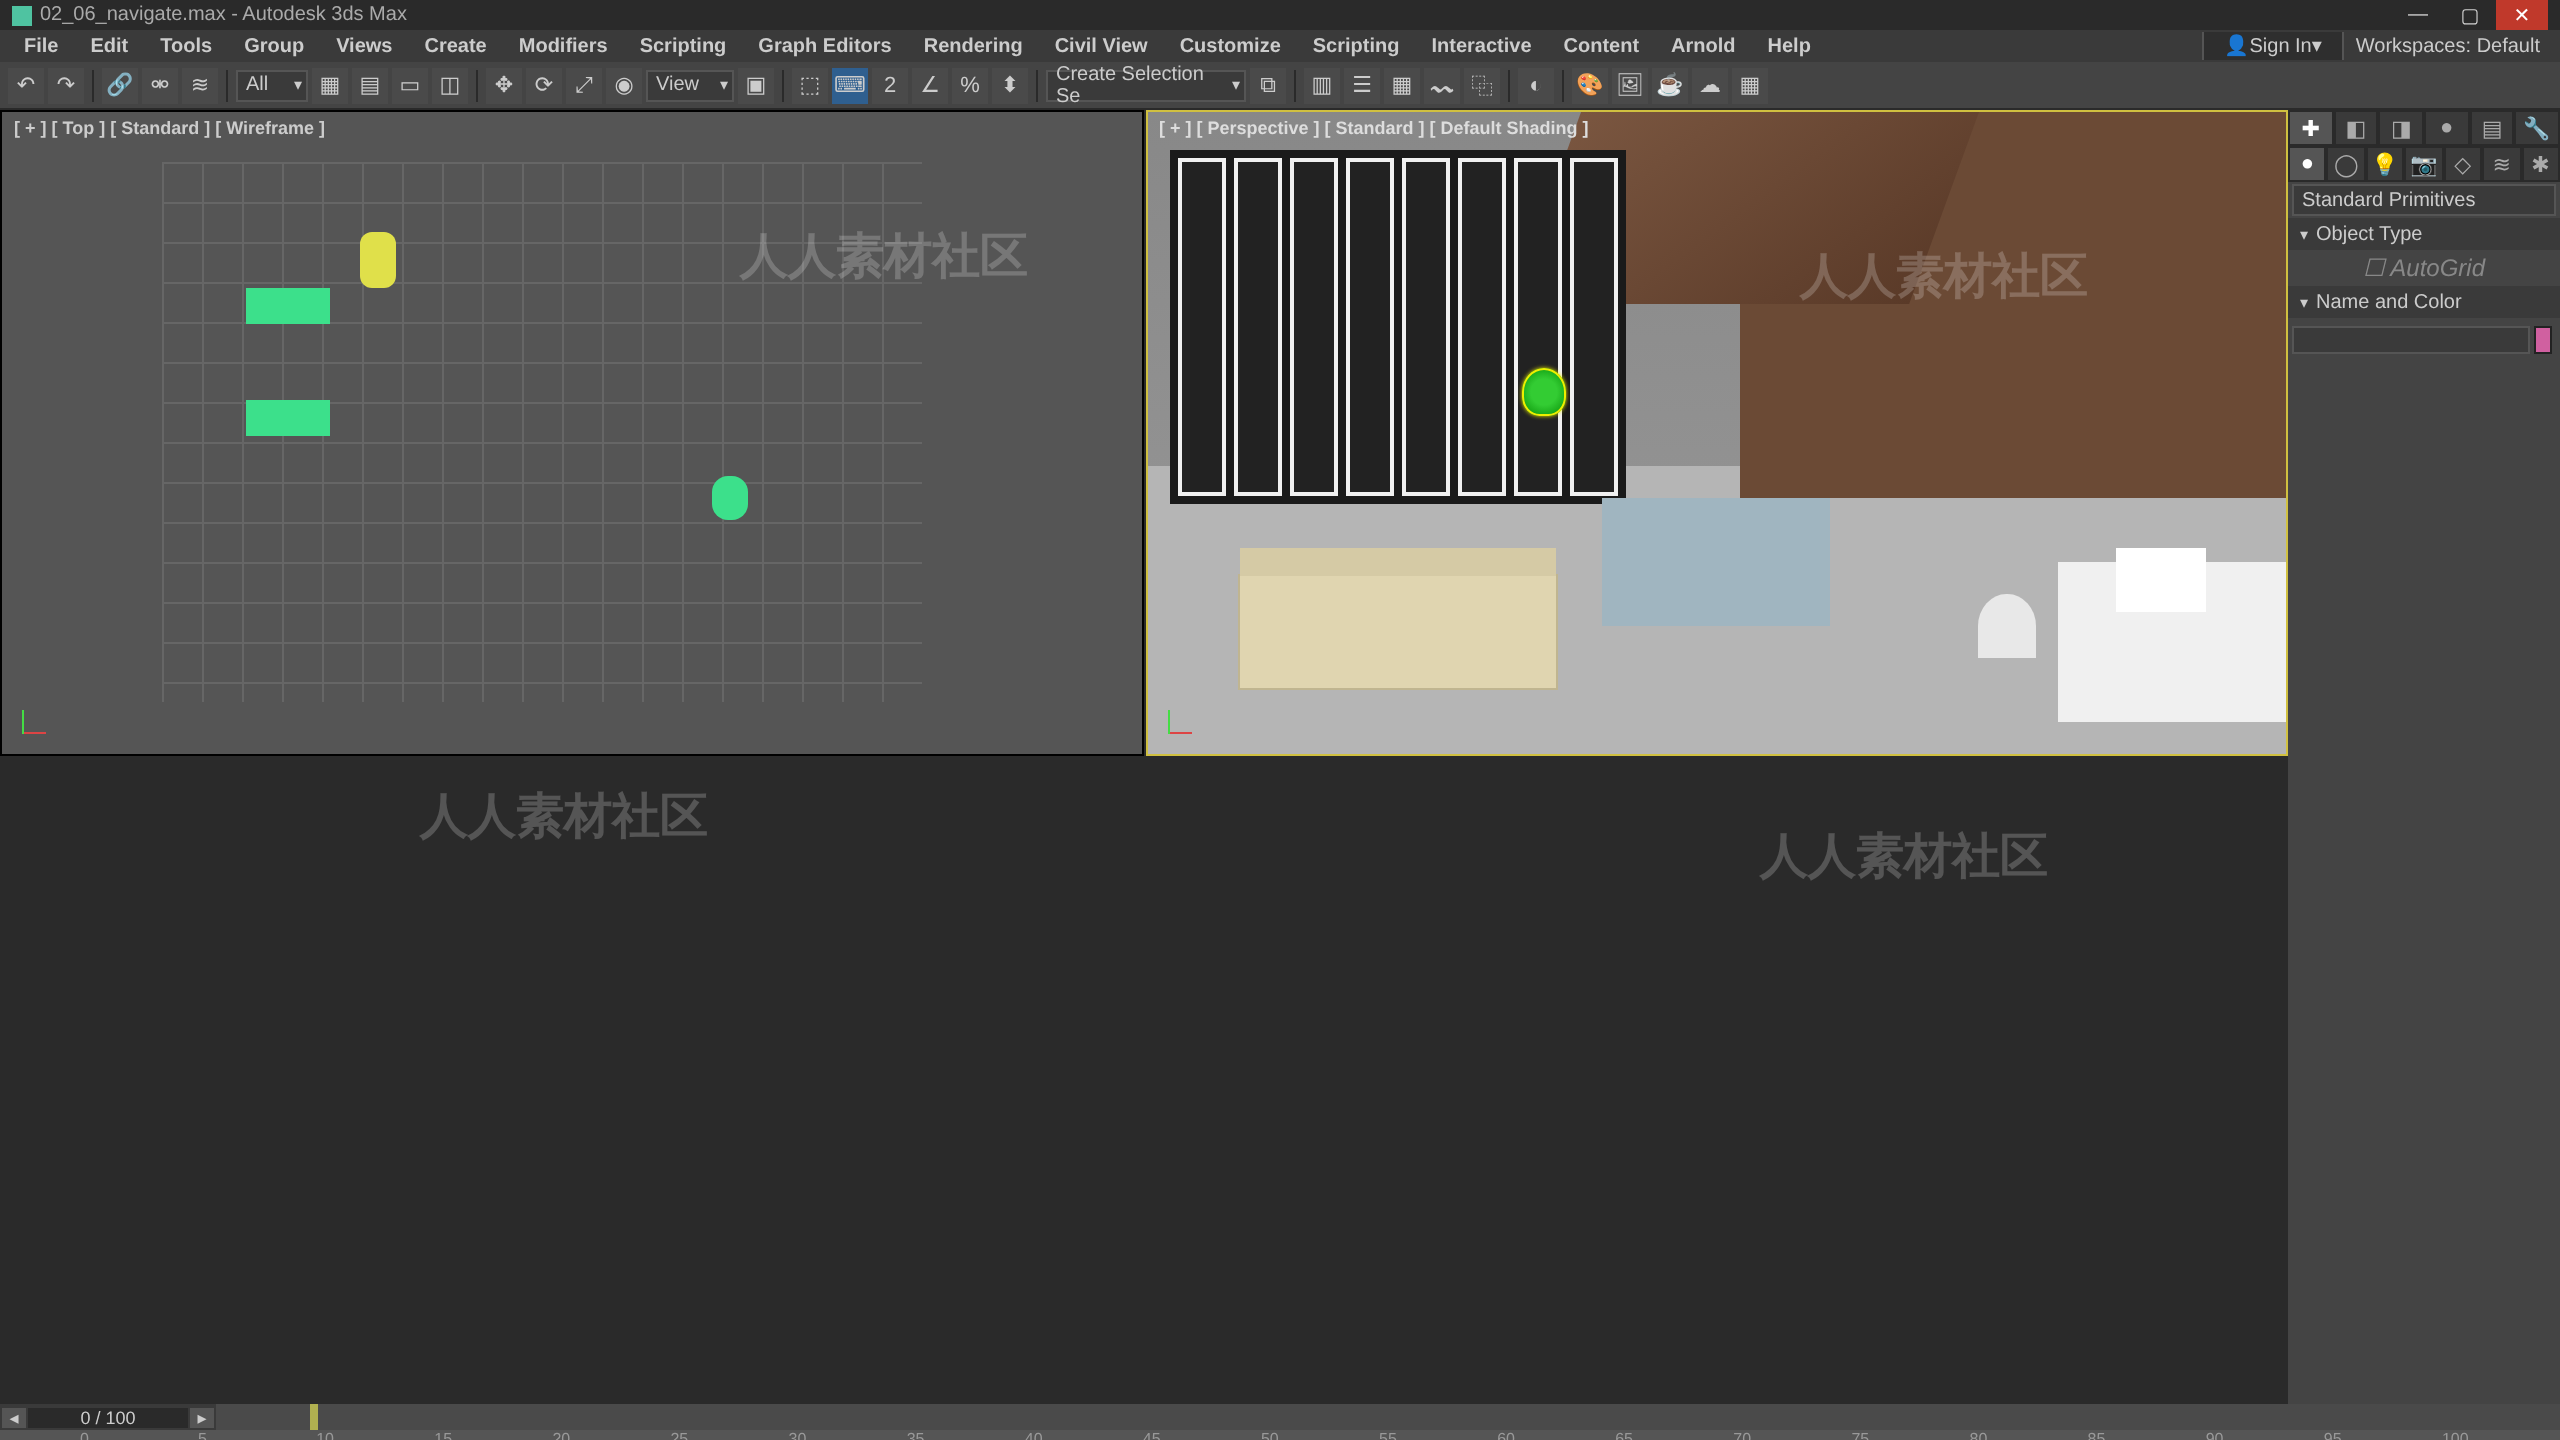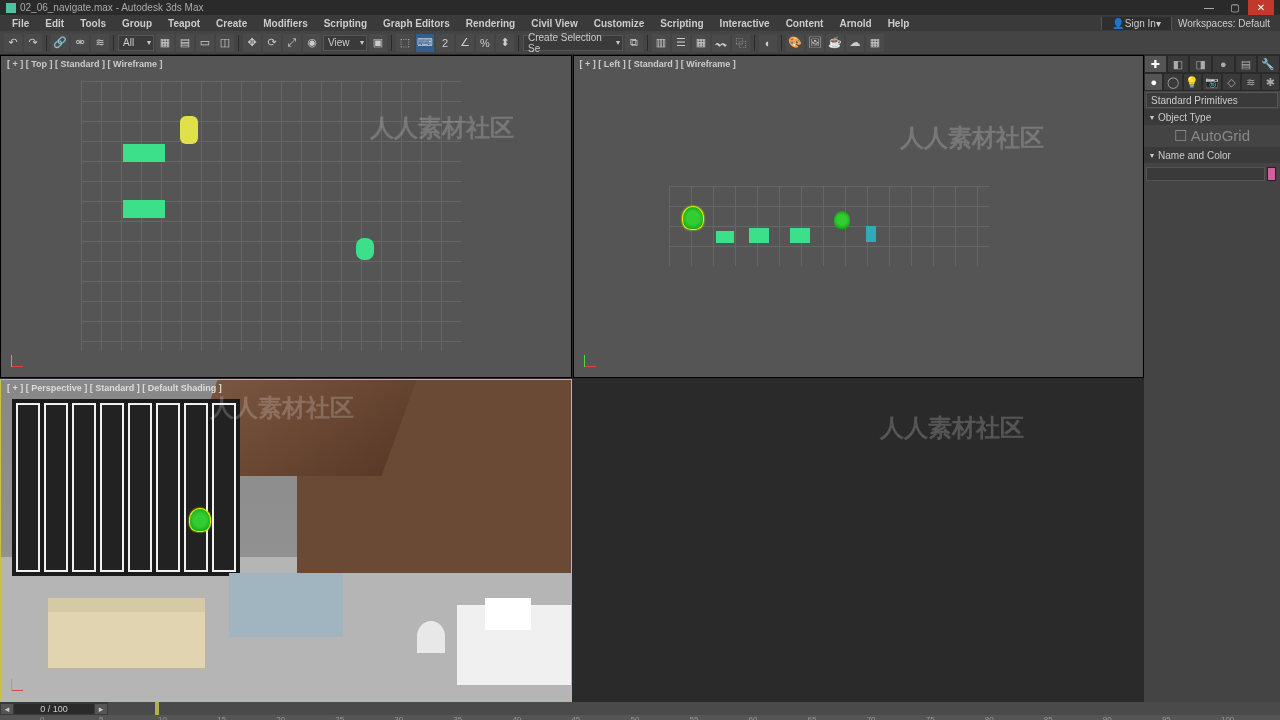--- a/index.html
+++ b/index.html
@@ -64,21 +64,21 @@
 
 .cmdpanel { width:136px; background:#444; display:flex; flex-direction:column; }
 .cp-tabs,.cp-subtabs { display:flex; height:18px; background:#3a3a3a; }
 .cp-tab { flex:1; display:flex; align-items:center; justify-content:center; font-size:11px; border:1px solid #2a2a2a; color:#aaa; }
 .cp-tab.active{ background:#555; color:#fff; }
 .cp-drop { background:#3a3a3a; height:16px; font-size:10px; padding:0 4px; display:flex; align-items:center; border:1px solid #555; margin:1px 2px; }
 .rollhead { background:#3a3a3a; height:16px; font-size:10px; padding:0 6px; display:flex; align-items:center; }
 .rollhead::before{ content:"▾"; margin-right:4px; font-size:8px;}
 .cp-grid { display:grid; grid-template-columns:1fr 1fr; gap:1px; padding:2px; }
 .cp-btn { background:#555; height:13px; font-size:9px; display:flex; align-items:center; justify-content:center; color:#ccc; }
-.cp-ag { text-align:center; font-size:15px; color:#888; padding:2px; }
+.cp-ag { text-align:center; font-size:12px; color:#888; padding:2px;font-style:italic; }
 .color-swatch { width:14px; height:14px; background:#d060a0; border:1px solid #222; margin:2px; }
 
 
 .time-area { height:13px; display:flex; background:#3a3a3a; align-items:center; font-size:9px; }
 .time-btn { width:12px; text-align:center; background:#555; margin:0 1px; }
 .time-disp { width:80px; text-align:center; background:#2a2a2a; }
 .time-slider { flex:1; height:13px; background:#4a4a4a; position:relative; display:flex; align-items:center; }
 .marker { position:absolute; width:4px; height:13px; background:#b0b050; left:4%; }
 
 .ruler { height:10px; background:linear-gradient(90deg,#555,#555); display:flex; font-size:8px; color:#888; padding-left:40px; }
@@ -96,21 +96,21 @@
   <div class="wbtn">—</div>
   <div class="wbtn">▢</div>
   <div class="wbtn close">✕</div>
 </div>
 
 <div class="menubar">
   <div class="menu-item">File</div>
   <div class="menu-item">Edit</div>
   <div class="menu-item">Tools</div>
   <div class="menu-item">Group</div>
-  <div class="menu-item">Teapot</div>
+  <div class="menu-item">Views</div>
   <div class="menu-item">Create</div>
   <div class="menu-item">Modifiers</div>
   <div class="menu-item">Scripting</div>
   <div class="menu-item">Graph Editors</div>
   <div class="menu-item">Rendering</div>
   <div class="menu-item">Civil View</div>
   <div class="menu-item">Customize</div>
   <div class="menu-item">Scripting</div>
   <div class="menu-item">Interactive</div>
   <div class="menu-item">Content</div>
@@ -177,34 +177,20 @@
       <div class="blk" style="left:122px;top:144px;width:42px;height:18px"></div>
       <div class="blk y" style="left:179px;top:60px;width:18px;height:28px;border-radius:6px"></div>
       <div class="blk" style="left:355px;top:182px;width:18px;height:22px;border-radius:8px"></div>
       <div class="gizmo">
           <div class="x"></div>
           <div class="y"></div>
         </div>
     </div>
 
 
-    <div class="viewport">
-      <div class="vlabel">[ + ] [ Left ] [ Standard ] [ Wireframe ]</div>
-      <div class="grid" style="left:95px;top:130px;width:320px;height:80px;background-size:22px 20px"></div>
-      <div class="plant sel" style="left:108px;top:150px"></div>
-      <div class="blk" style="left:142px;top:175px;width:18px;height:12px"></div>
-      <div class="blk" style="left:175px;top:172px;width:20px;height:15px"></div>
-      <div class="blk" style="left:216px;top:172px;width:20px;height:15px"></div>
-      <div class="plant" style="left:260px;top:155px;width:16px;height:18px"></div>
-      <div class="blk" style="left:292px;top:170px;width:10px;height:16px;background:#3ab"></div>
-      <div class="gizmo">
-          <div class="x"></div>
-          <div class="y"></div>
-        </div>
-    </div>
 
     <div class="viewport persp sel">
       <div class="vlabel" style="color:#ddd">[ + ] [ Perspective ] [ Standard ] [ Default Shading ]</div>
       <div class="room">
         <div class="floor"></div>
         <div class="backwall"></div>
         <div class="roofslope"></div>
         <div class="window-wall">
             <div></div>
             <div></div>

